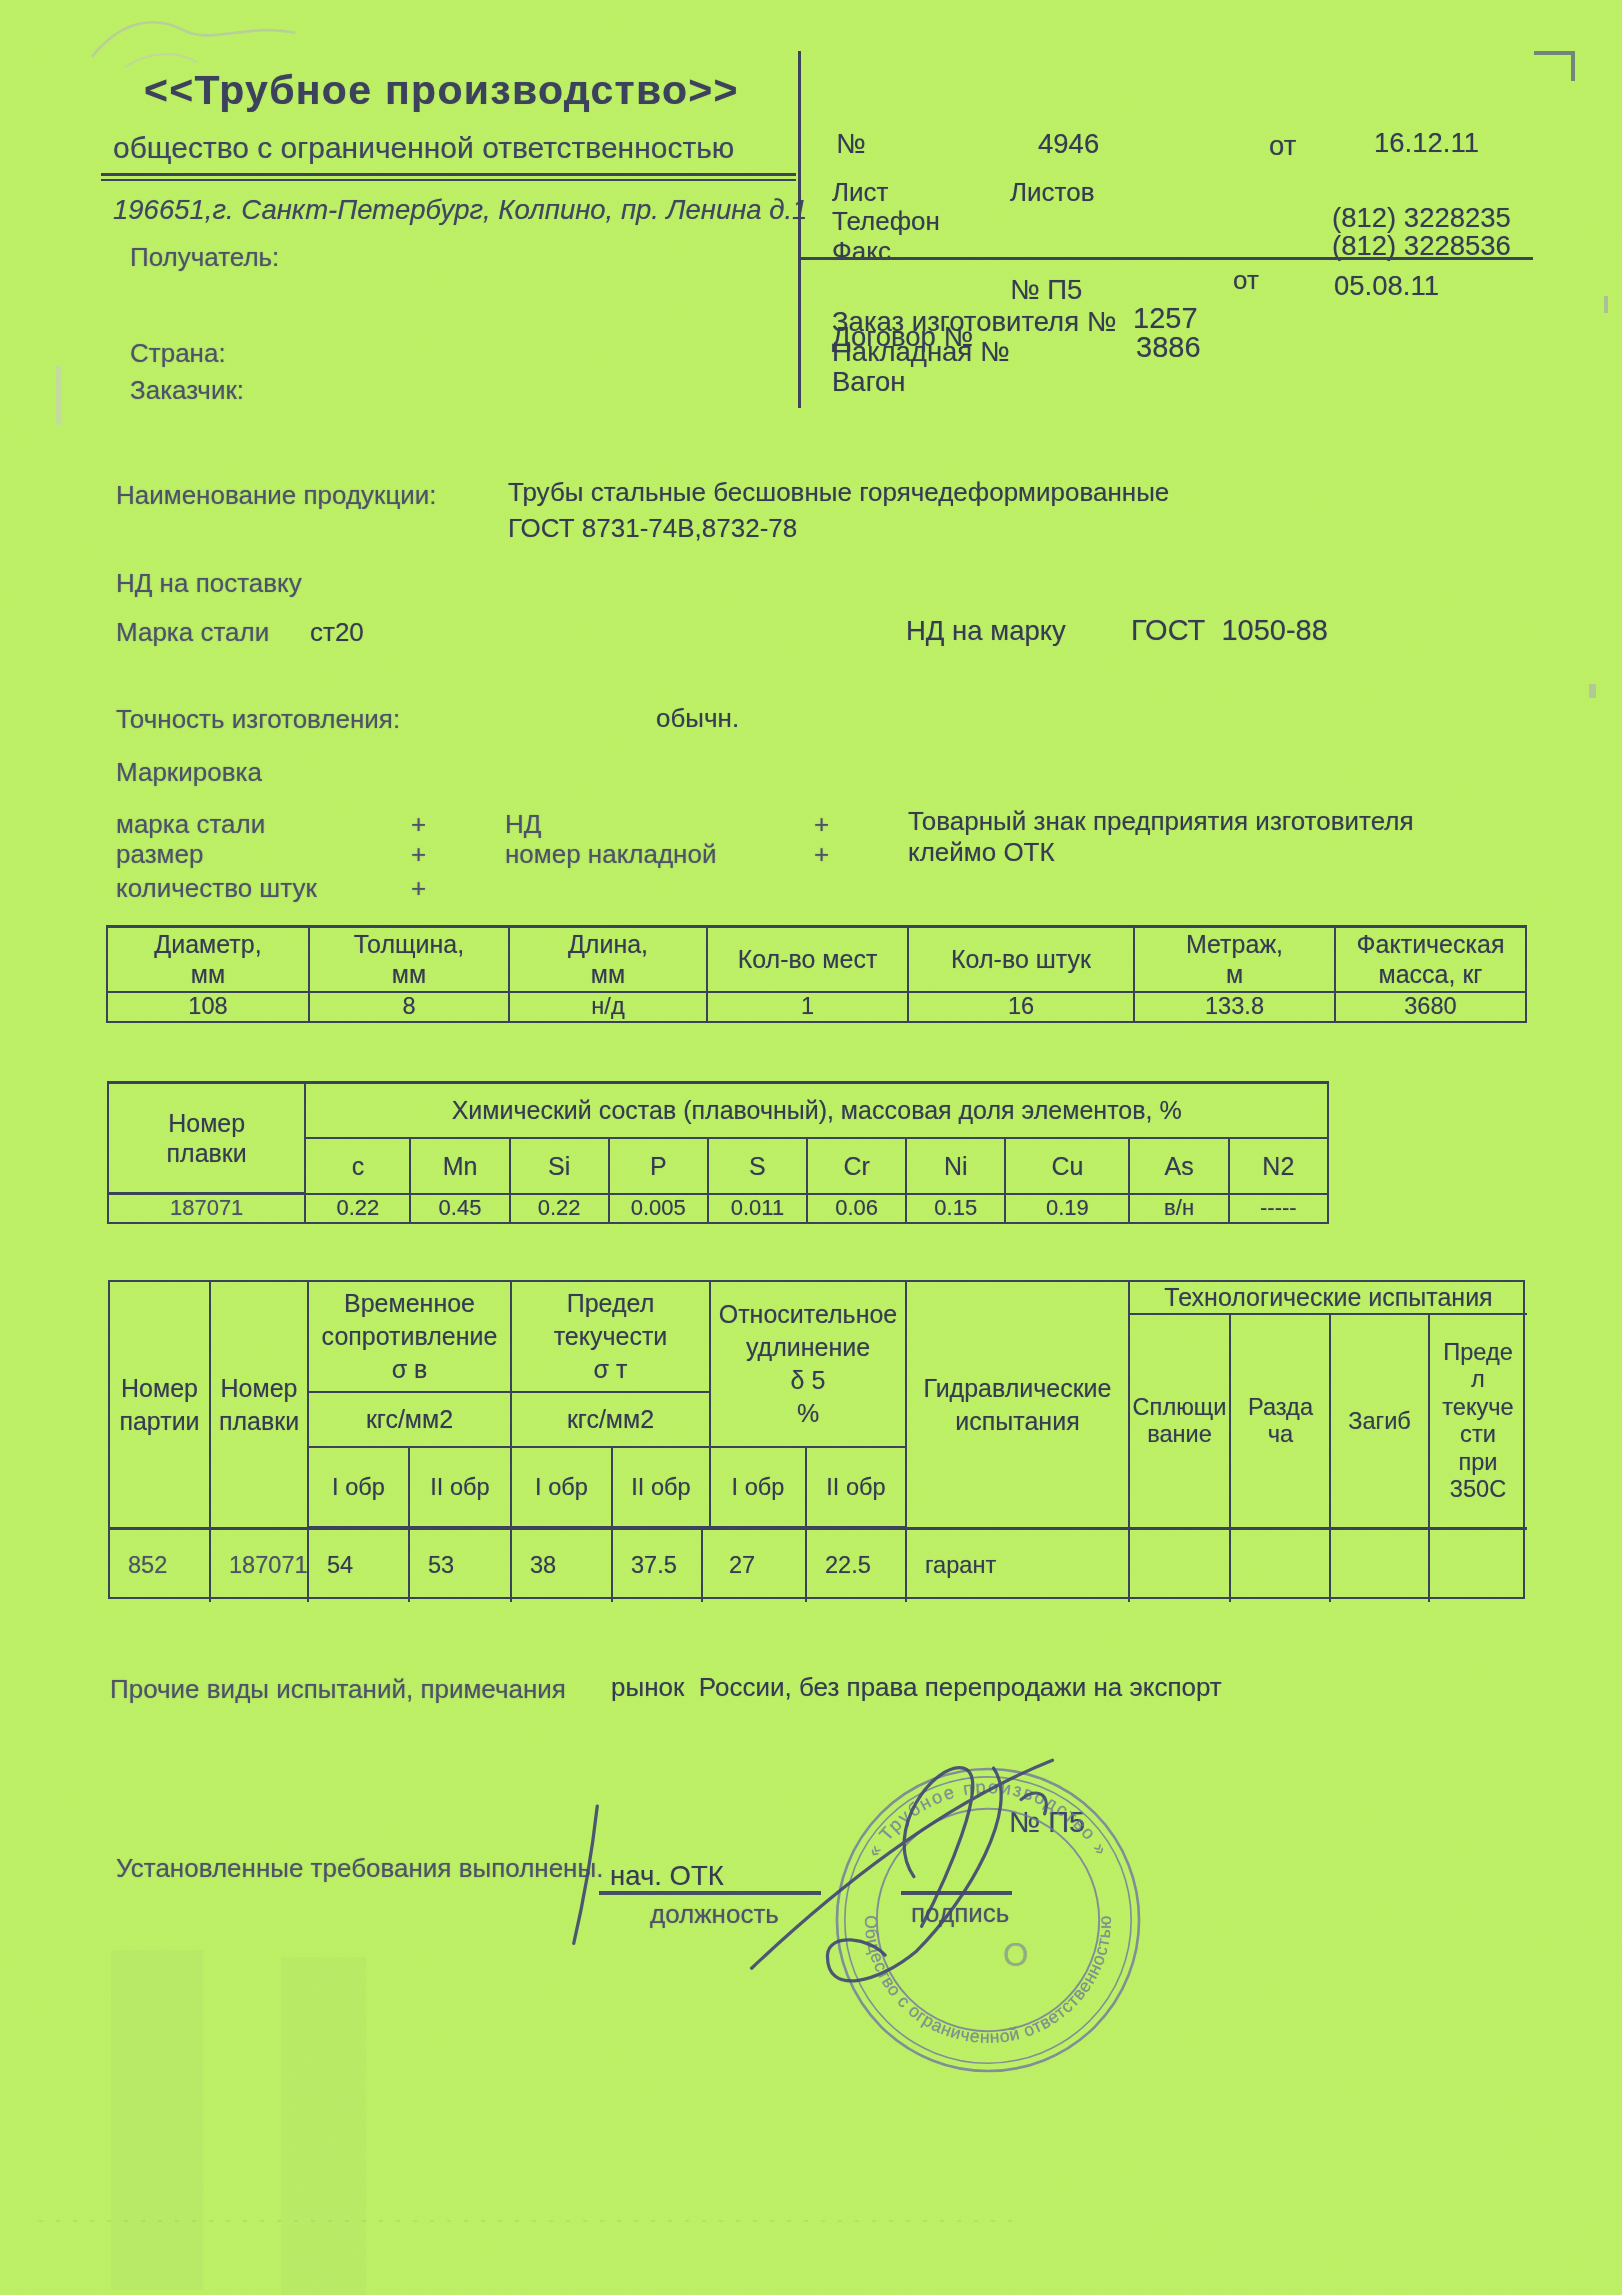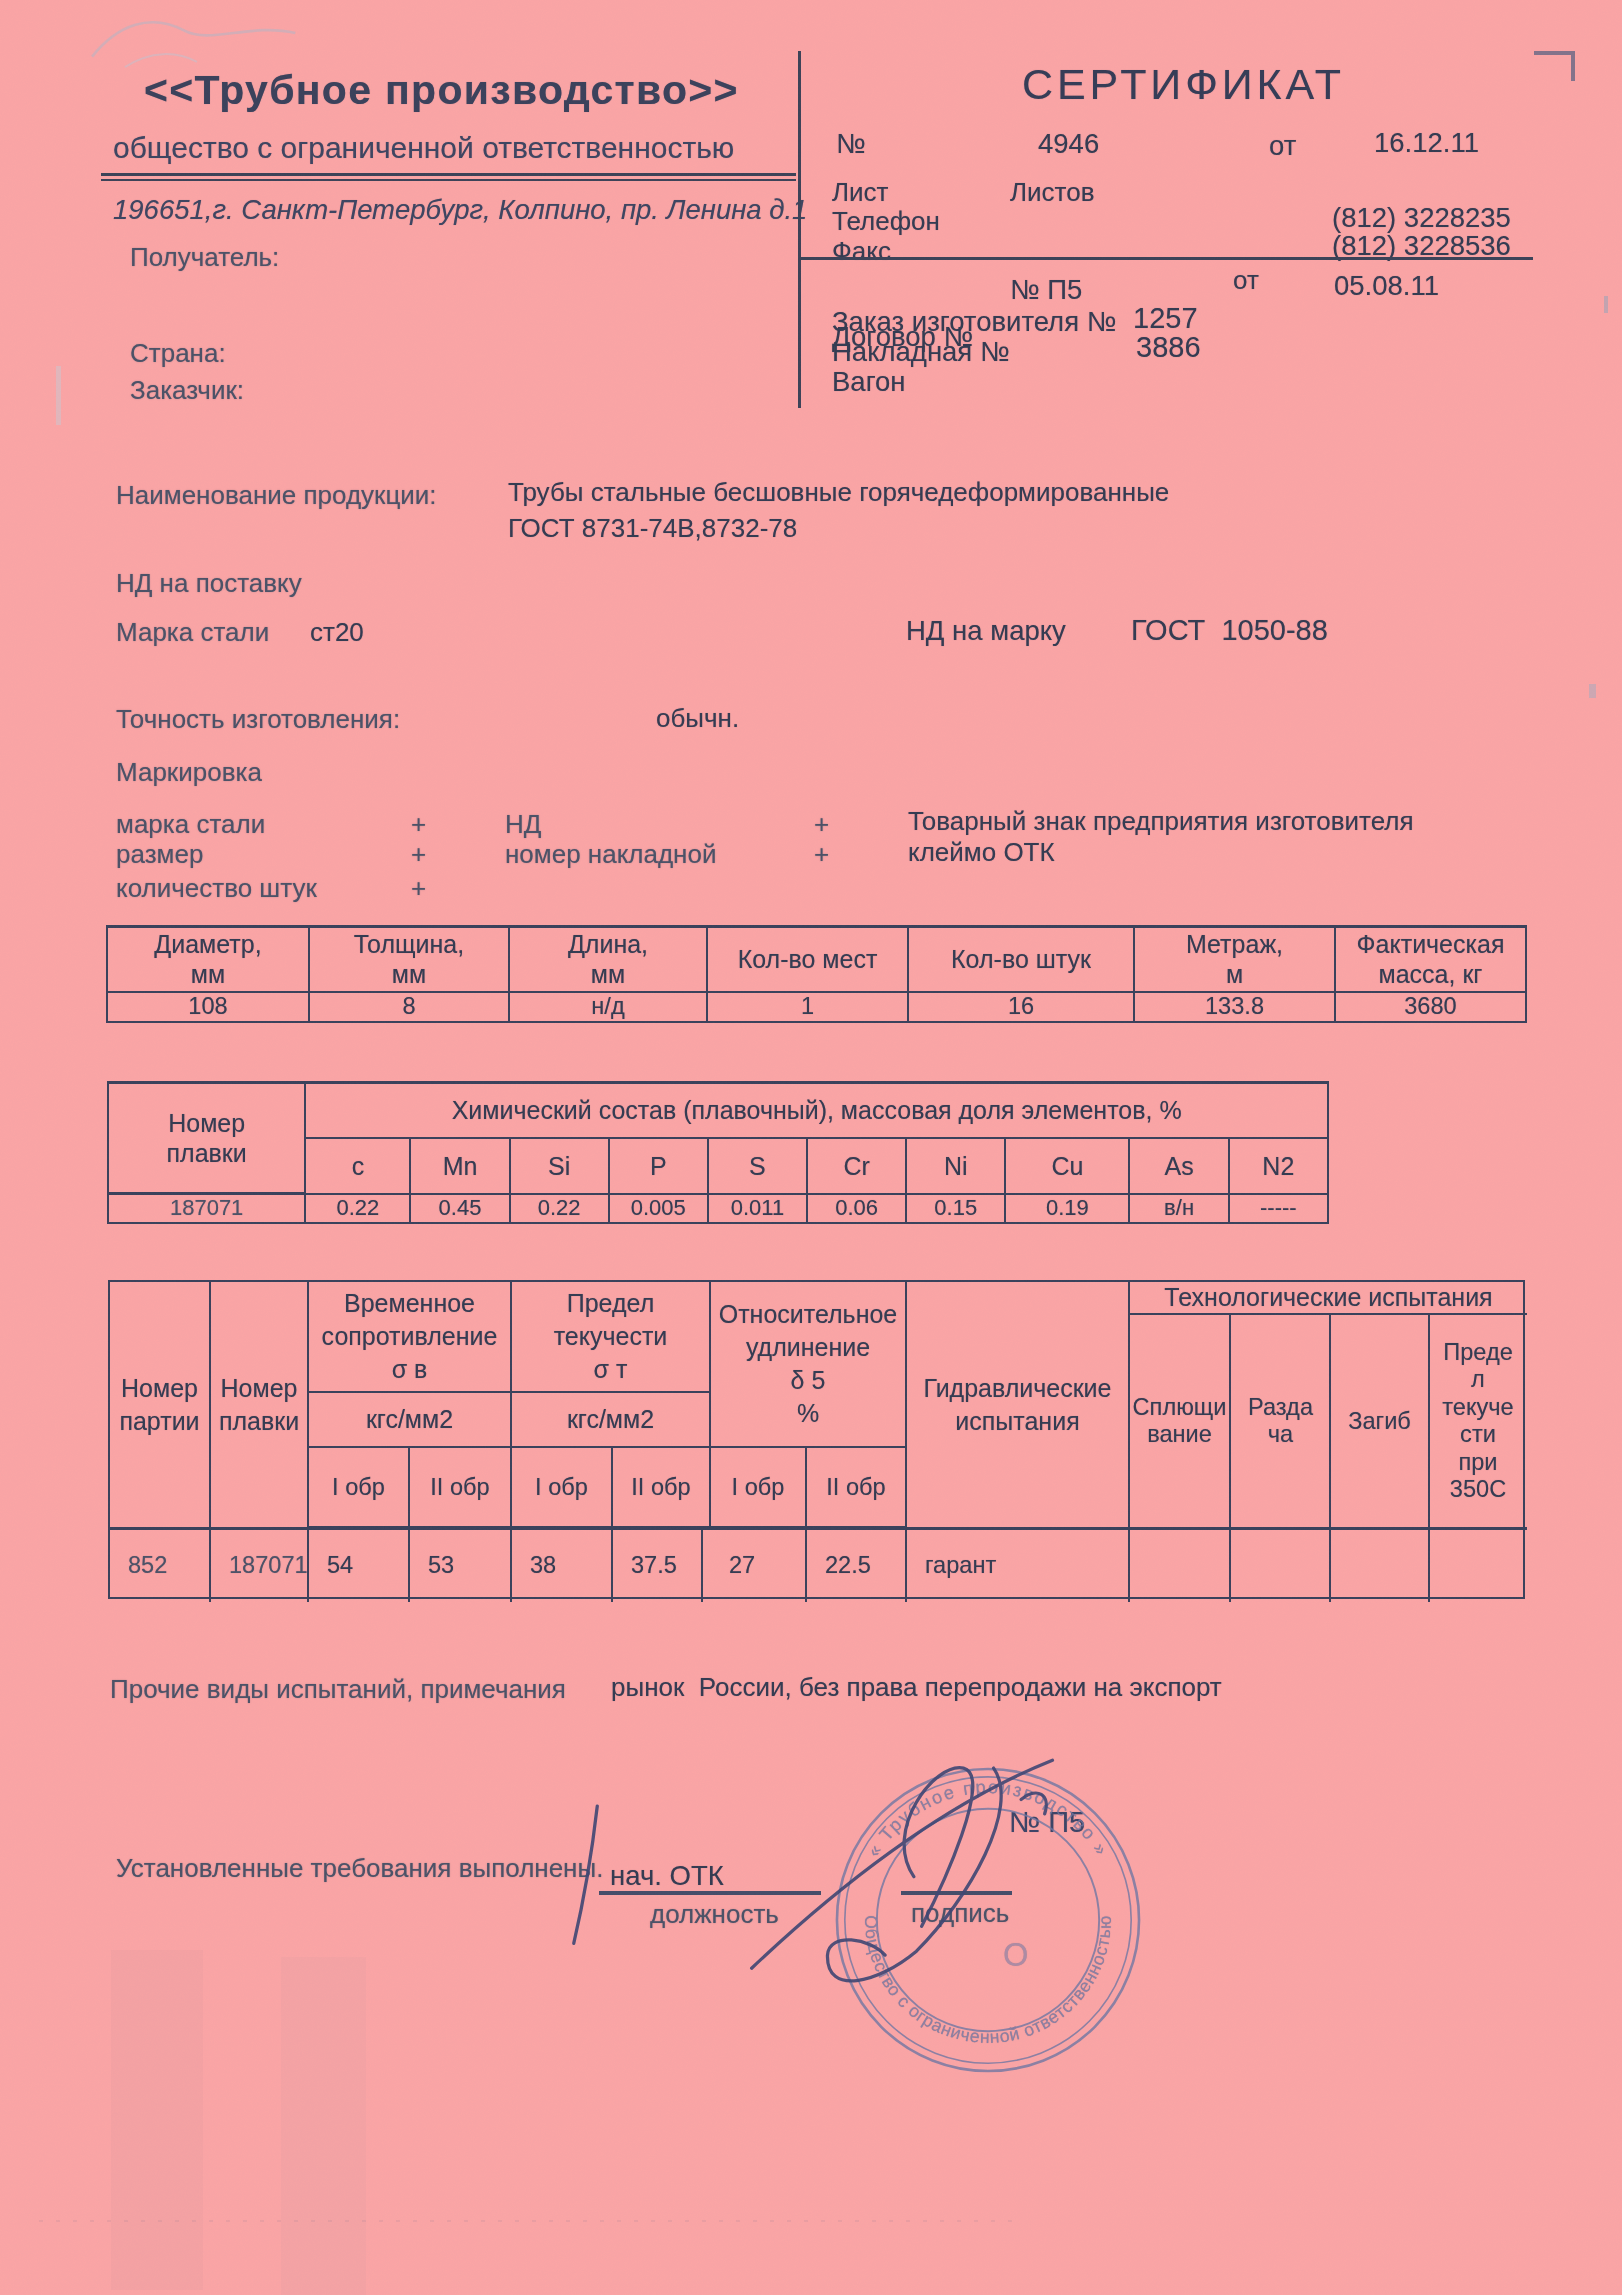--- a/index.html
+++ b/index.html
@@ -1,18 +1,18 @@
 <!DOCTYPE html>
 <html style="font-size:10.5px"><head>
 <meta charset="utf-8">
 <style>
   html,body{margin:0;padding:0;background:#e8e8ea;}
   .page{
     position:relative; width:1623px; height:2295px;
-    background:#fca5a5;
+    background:#bef264;
     font-family:"Liberation Sans", sans-serif;
     color:#333a50;
     overflow:hidden;
     text-shadow:0 0 0.9px rgba(52,58,84,.45);
     text-decoration:underline;
   }
   .t{position:absolute; white-space:pre; line-height:1.15;}
   .faint{color:#4b5166; text-shadow:0 0 1.3px rgba(75,81,102,.55);}
   .italic{font-style:italic;}
   .bold{font-weight:bold;}
@@ -63,21 +63,20 @@
   <div class="rule" style="left:101px; top:179px; width:695px; height:2px;"></div>
 
   <div class="t italic" style="left:113px; top:194px; font-size:27.5px; color:#3d4460;">196651,г. Санкт-Петербург, Колпино, пр. Ленина д.1</div>
 
   <div class="t faint" style="left:130px; top:243px; font-size:26px;">Получатель:</div>
   <div class="t faint" style="left:130px; top:339px; font-size:26px;">Страна:</div>
   <div class="t faint" style="left:130px; top:376px; font-size:26px;">Заказчик:</div>
 
   <div class="rule" style="left:798px; top:51px; width:2.6px; height:357px;"></div>
 
-  <div class="t" style="left:1022px; top:60px; font-size:43px; letter-spacing:3.9px; color:#343b55;">СЕРТИФИКАТ</div>
 
   <div class="t" style="left:836px; top:128px; font-size:27.5px;">№</div>
   <div class="t" style="left:1038px; top:128px; font-size:27.5px;">4946</div>
   <div class="t" style="left:1269px; top:130px; font-size:27.5px;">от</div>
   <div class="t" style="left:1374px; top:127px; font-size:27.5px;">16.12.11</div>
 
   <div class="t" style="left:832px; top:178px; font-size:26px;">Лист</div>
   <div class="t" style="left:1010px; top:178px; font-size:26px;">Листов</div>
 
   <div class="t" style="left:832px; top:207px; font-size:26px;">Телефон</div>

